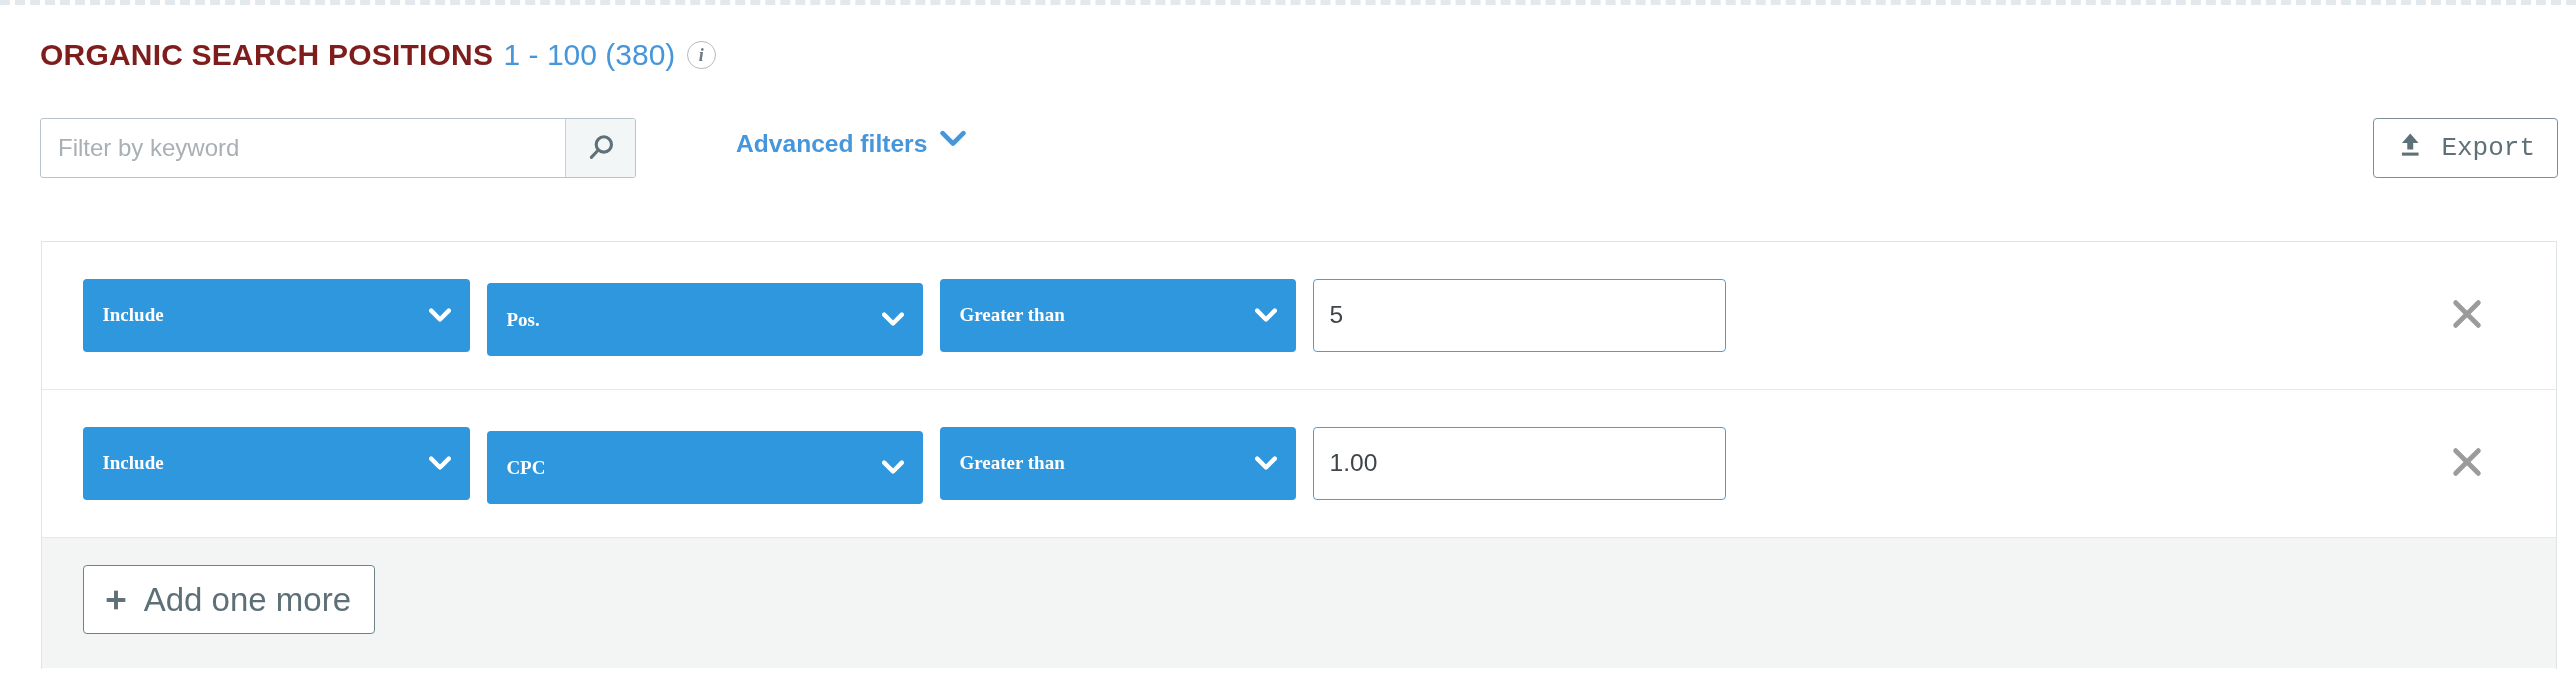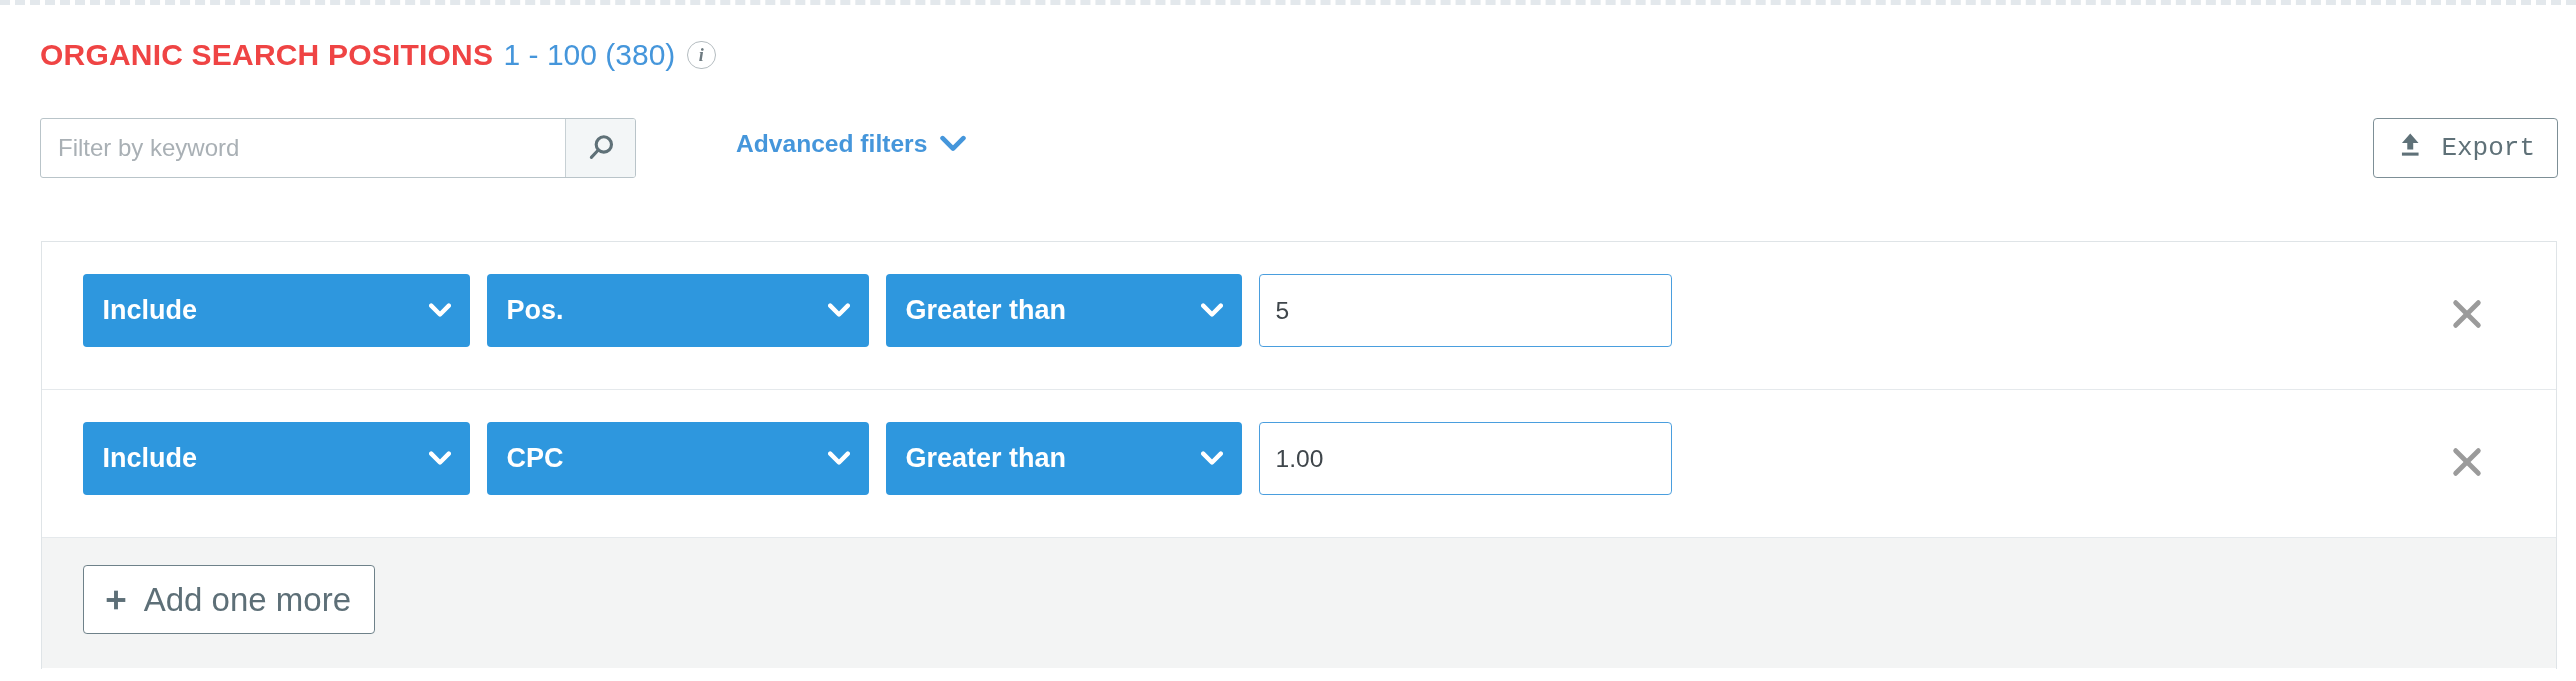--- a/index.html
+++ b/index.html
@@ -40,21 +40,21 @@
     left: 40px;
     top: 40px;
     display: flex;
     align-items: center;
     white-space: nowrap;
   }
   .section-title {
     font-size: 30px;
     font-weight: bold;
     letter-spacing: 0.2px;
-    color: #ef4444;
+    color: #7f1d1d;
     line-height: 1;
   }
   .section-count {
     font-size: 30px;
     font-weight: normal;
     color: #4596db;
     line-height: 1;
     margin-left: 10.4px;
   }
   .info-icon {
@@ -125,21 +125,21 @@
     padding: 0;
     cursor: pointer;
   }
   .search-btn svg { display: block; }
 
   .advanced-filters {
     position: absolute;
     left: 696px;
     top: 11.7px;
     display: flex;
-    align-items: center;
+    align-items: flex-start;
     font-size: 24.6px;
     font-weight: bold;
     color: #4596db;
     cursor: pointer;
     white-space: nowrap;
     user-select: none;
   }
   .advanced-filters .chev {
     margin-left: 13px;
     display: inline-flex;
@@ -203,29 +203,30 @@
     border-radius: 3.9px;
     background: #2e97de;
     display: flex;
     align-items: center;
     padding: 0 19.4px;
     box-sizing: border-box;
     cursor: pointer;
     user-select: none;
   }
   .dd-op { width: 387px; }
-  .dd-field { width: 382px; }
+  .dd-field { width: 436px; margin-top: 9px; }
   .dd-cond { width: 356px; }
   .dd-label {
     flex: 1 1 auto;
     color: #ffffff;
-    font-size: 27px;
+    font-size: 19px;
     font-weight: bold;
     white-space: nowrap;
     overflow: hidden;
+    font-family: Liberation Serif, serif;
   }
   .dd .chev {
     flex: 0 0 auto;
     display: inline-flex;
     margin-left: 9px;
   }
 
   .value-input {
     width: 413px;
     height: 73px;

